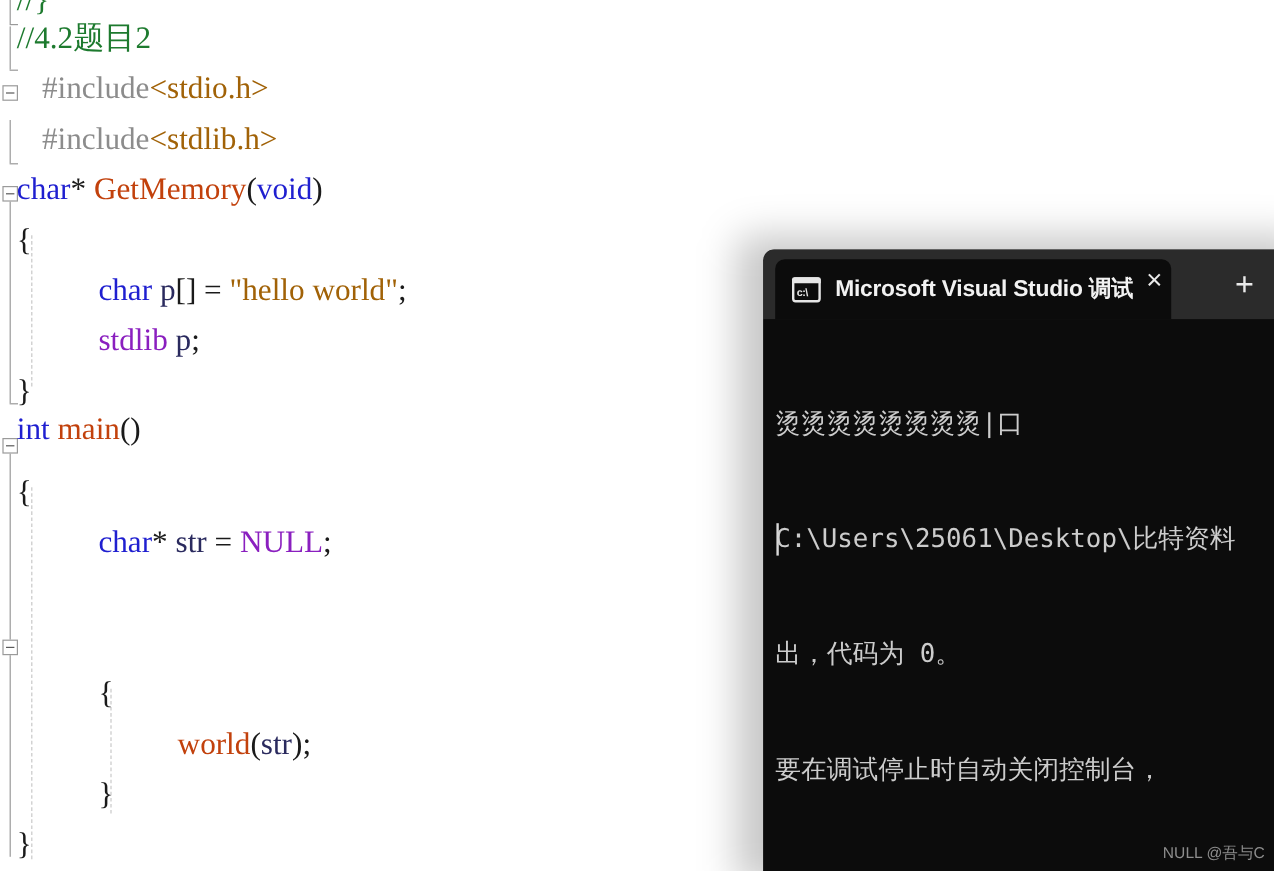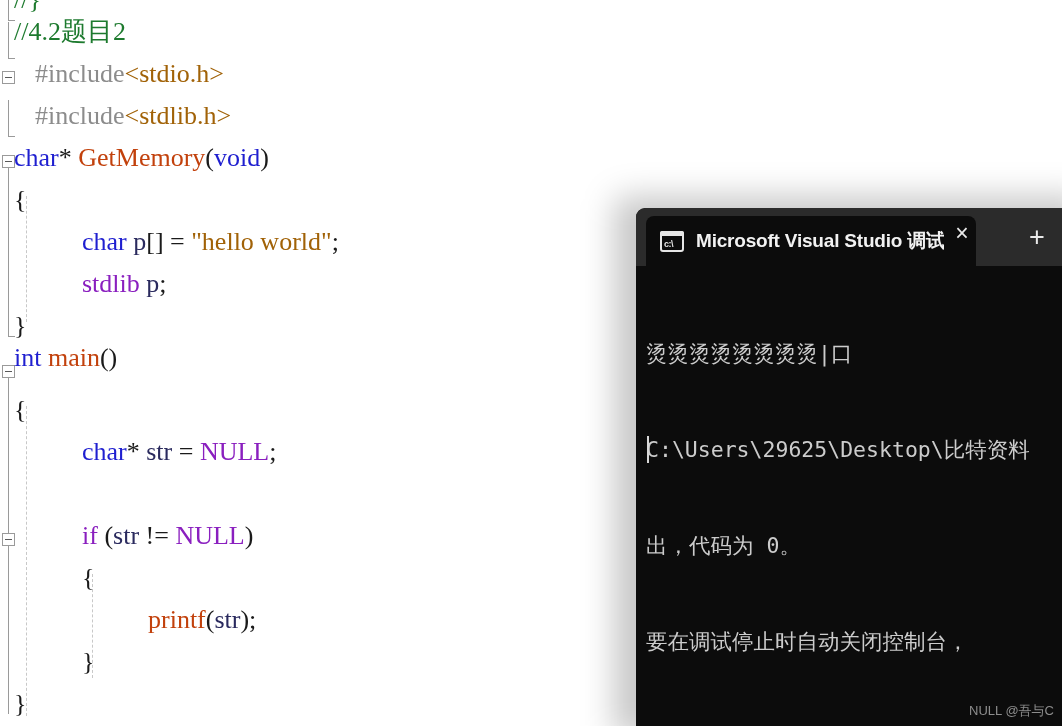--- a/index.html
+++ b/index.html
@@ -284,25 +284,24 @@
 
       <div class="cl" style="top:305px; left:14px;"><span class="t-brace">}</span></div>
 
       <div class="cl" style="top:337px;"><span class="t-kw">int</span><span class="t-fn"> main</span><span class="t-punc">()</span></div>
 
       <div class="cl" style="top:389px; left:14px;"><span class="t-brace">{</span></div>
 
       <div class="cl" style="top:431px; left:82px;"><span class="t-kw">char</span><span class="t-punc">* </span><span class="t-var">str</span><span class="t-punc"> = </span><span class="t-kw2">NULL</span><span class="t-punc">;</span></div>
 
 
-      <div class="cl" style="top:515px; left:82px;"><span class="t-kw2">if</span><span class="t-punc"> (</span><span class="t-var">str</span><span class="t-punc"> != </span><span class="t-kw2">NULL</span><span class="t-punc">)</span></div>
 
       <div class="cl" style="top:557px; left:82px;"><span class="t-brace">{</span></div>
 
-      <div class="cl" style="top:599px; left:148px;"><span class="t-fn">printf</span><span class="t-punc">(</span><span class="t-var">str</span><span class="t-punc">)</span><span class="t-punc">;</span></div>
+      <div class="cl" style="top:599px; left:148px;"><span class="t-fn">world</span><span class="t-punc">(</span><span class="t-var">str</span><span class="t-punc">)</span><span class="t-punc">;</span></div>
 
       <div class="cl" style="top:641px; left:82px;"><span class="t-brace">}</span></div>
 
       <div class="cl" style="top:683px; left:14px;"><span class="t-brace">}</span></div>
 
     </div>
   </div>
 
   <div id="console-shadow"></div>
 
@@ -315,21 +314,21 @@
         <span id="tab-title">Microsoft Visual Studio 调试控</span>
       </div>
 
       <div id="tab-close">×</div>
       <div id="tab-new">+</div>
     </div>
 
     <div id="console-body">
       <div id="console-text">
         <div class="crow">烫烫烫烫烫烫烫烫|口</div>
-        <div class="crow">C:\Users\29625\Desktop\比特资料</div>
+        <div class="crow">C:\Users\25061\Desktop\比特资料</div>
         <div class="crow">出，代码为 0。</div>
         <div class="crow">要在调试停止时自动关闭控制台，</div>
         <div class="crow">按任意键关闭此窗口. . .</div>
       </div>
       <div id="console-cursor"></div>
       <div id="watermark">NULL @吾与C</div>
     </div>
   </div>
 
 </div>

